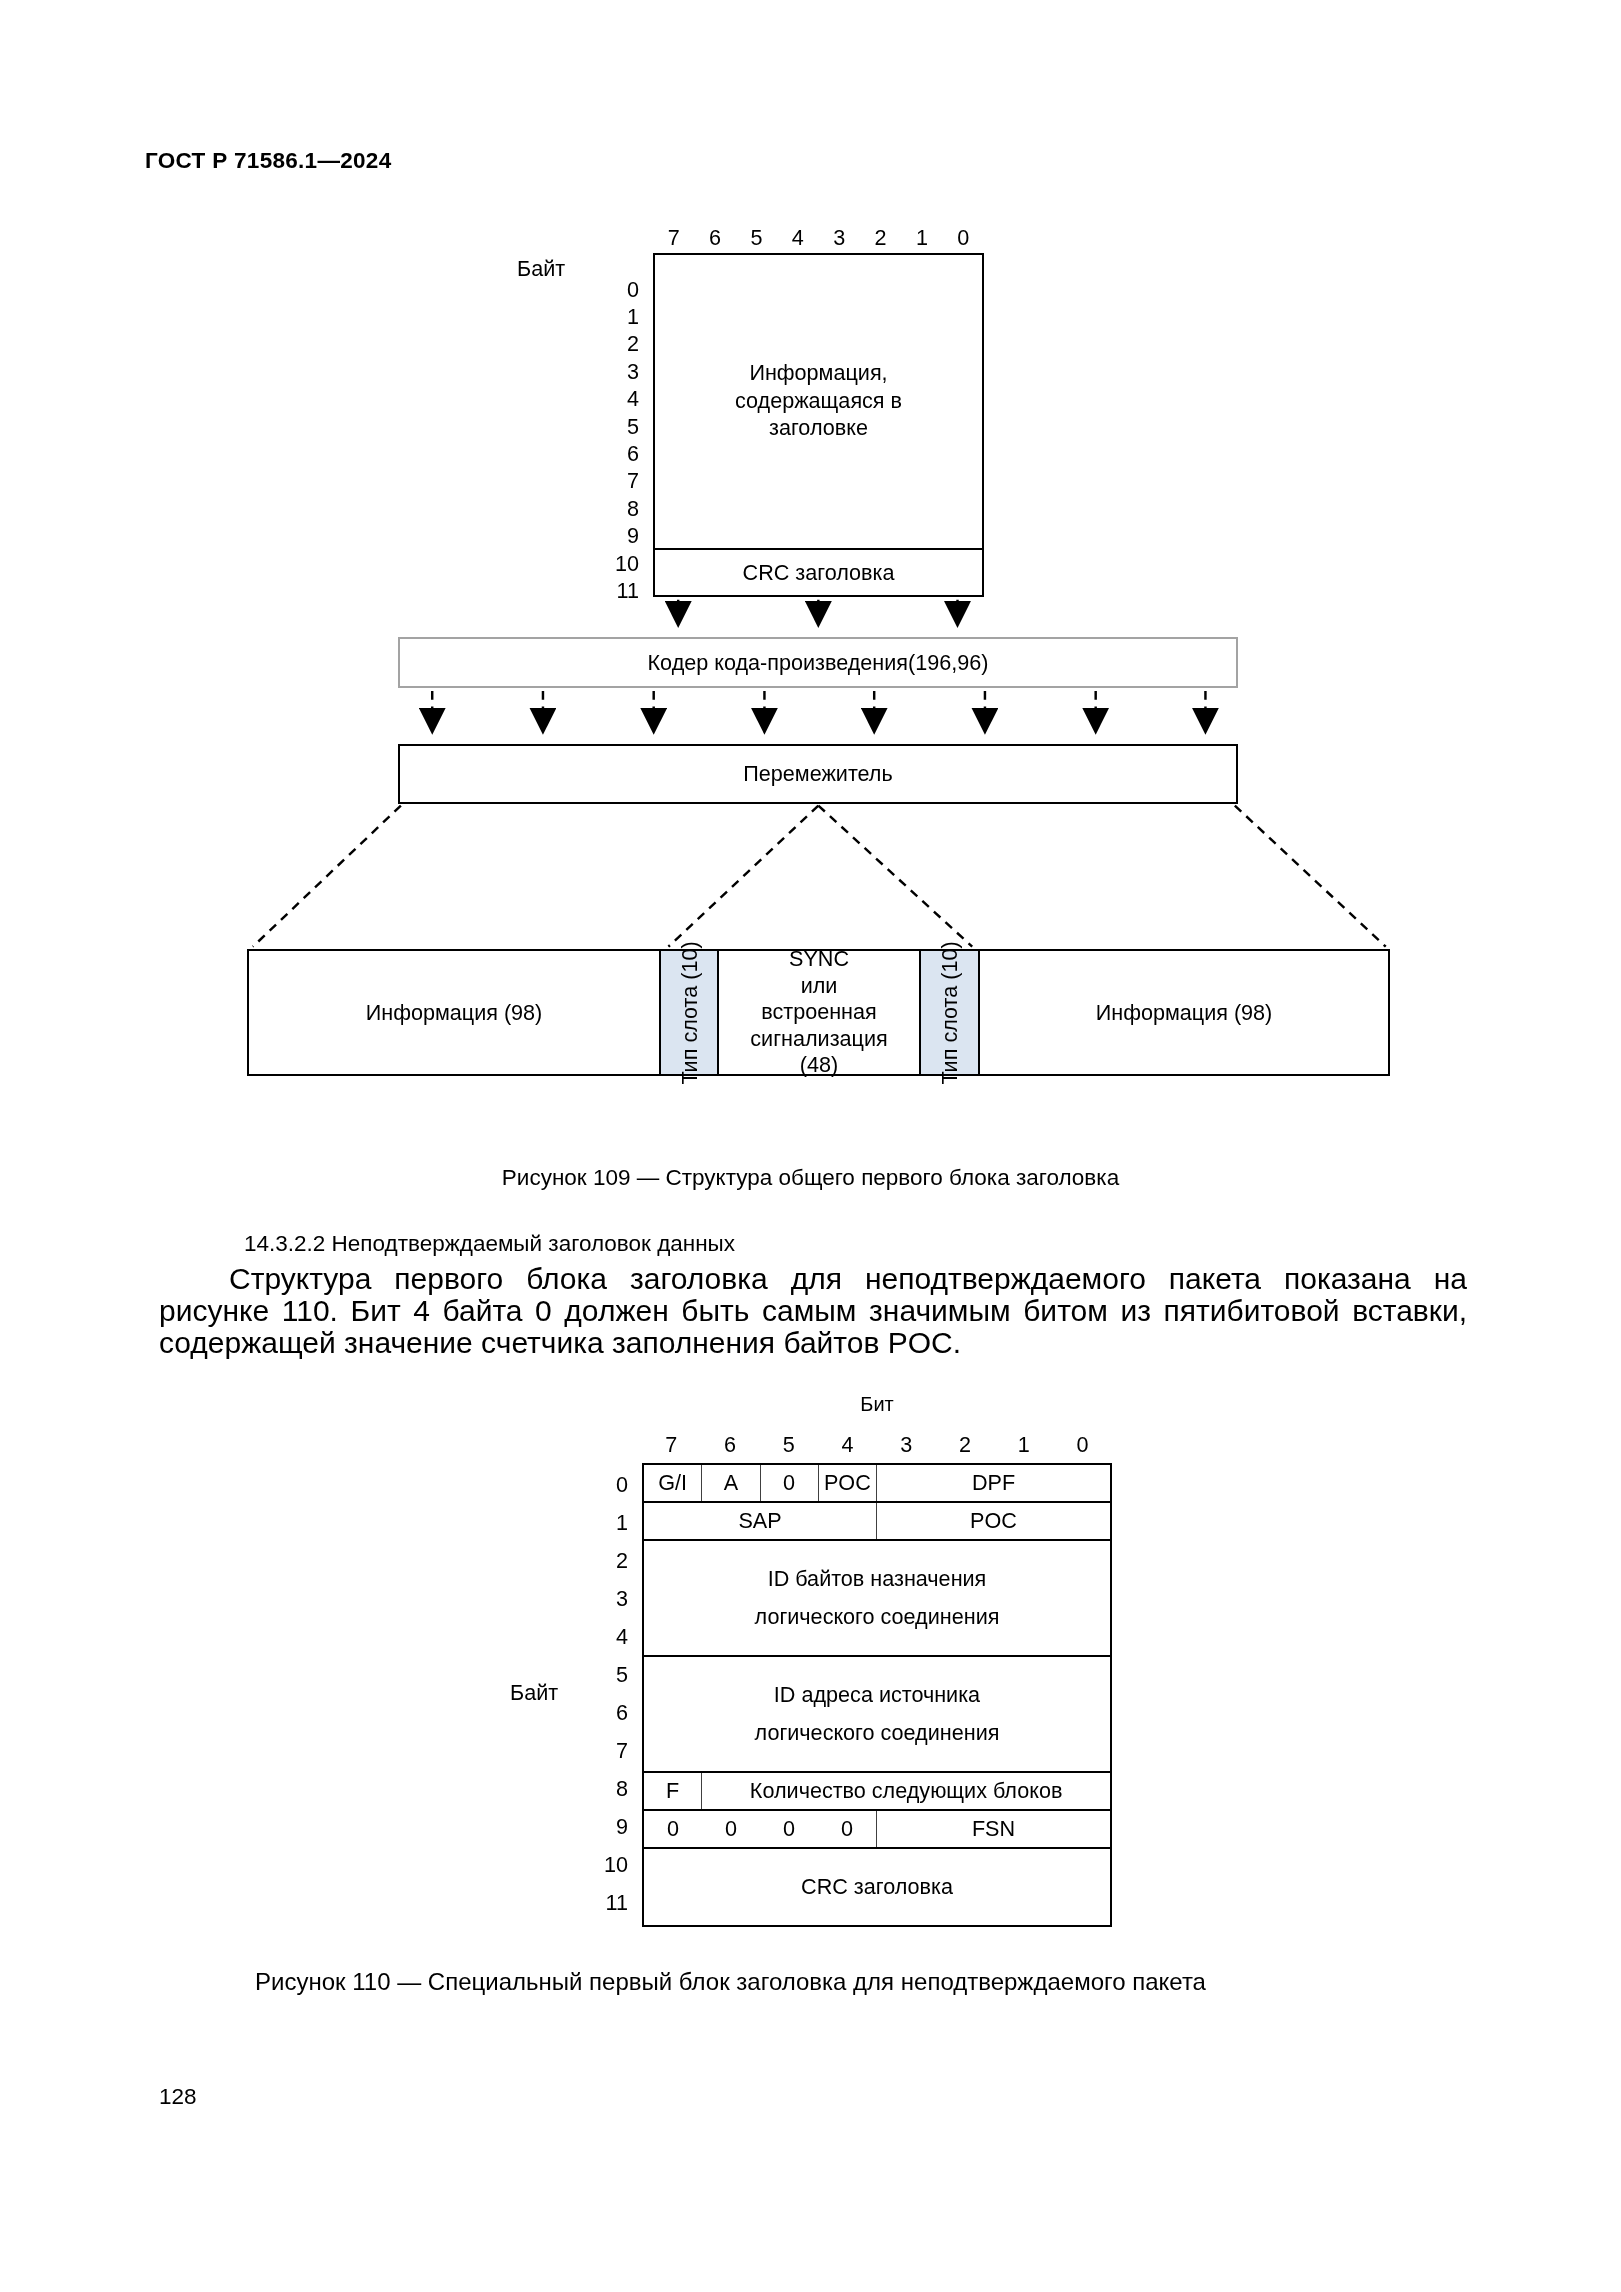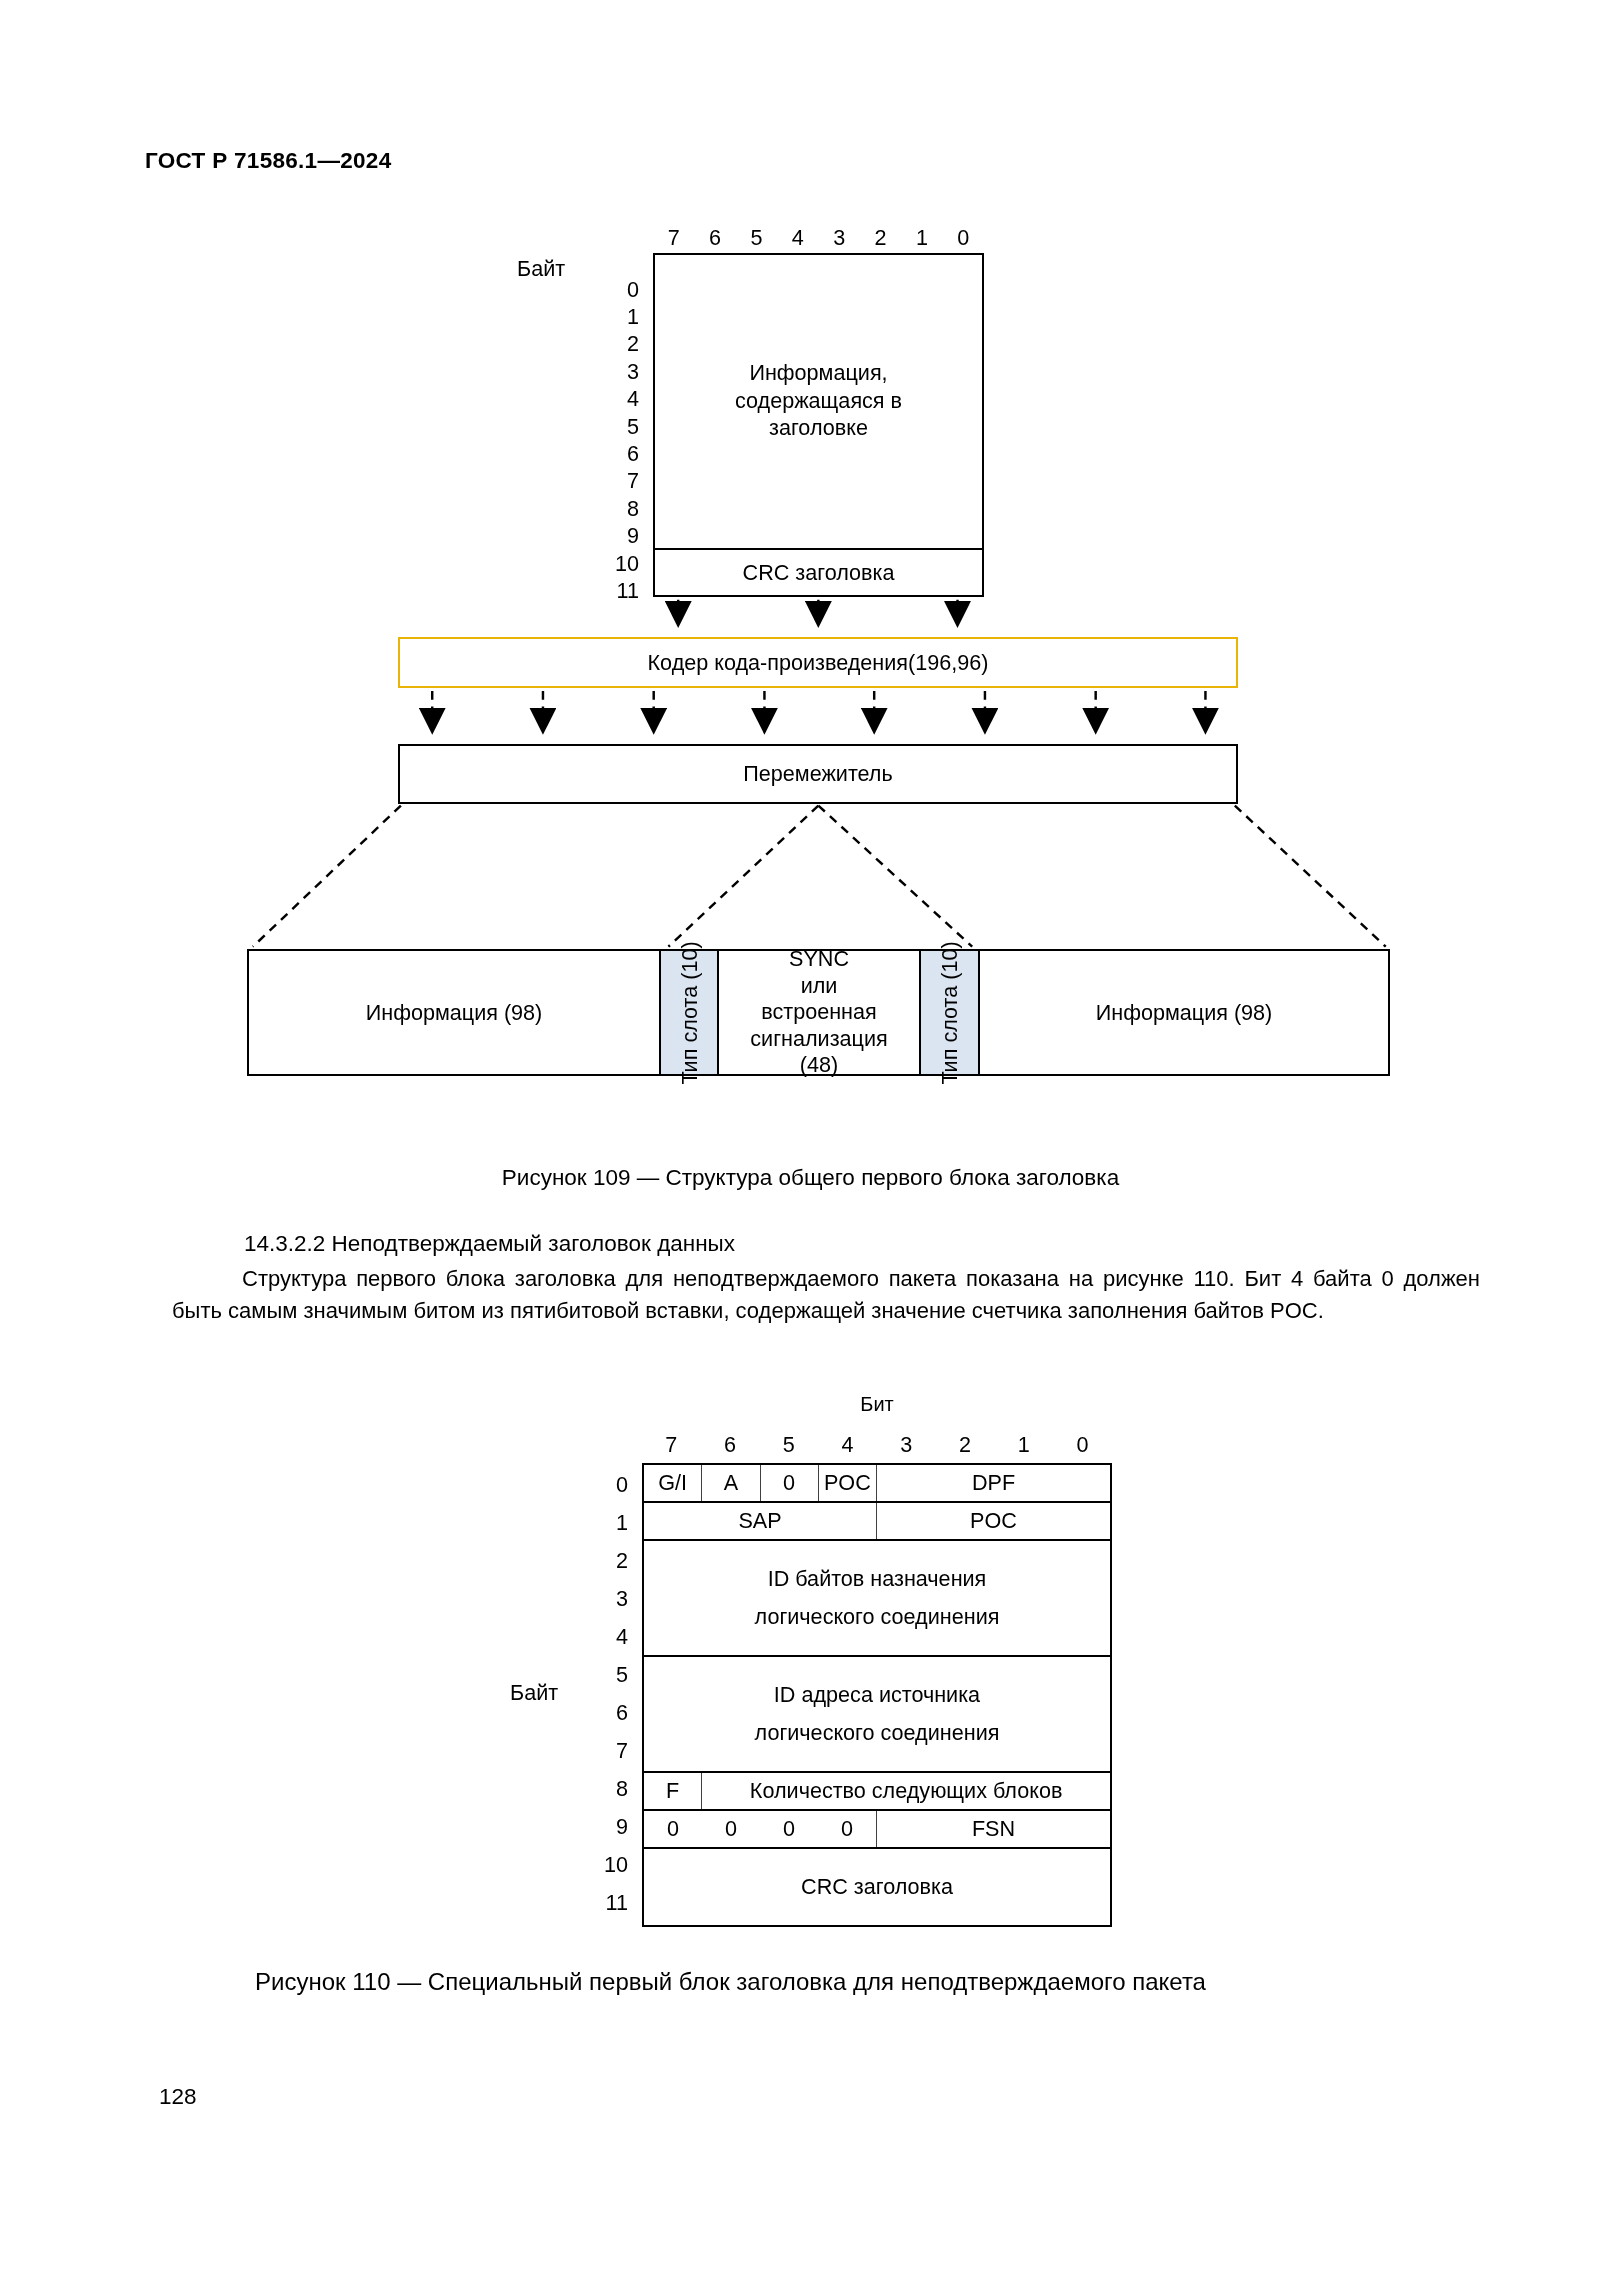--- a/index.html
+++ b/index.html
@@ -17,35 +17,35 @@
   
   #f109-bitnums { left:653px; top:225px; width:331px; height:25.5px; display:flex; font-size:21.6px; }
   #f109-bitnums span { flex:1; text-align:center; }
   #f109-bayt { left:517px; top:256px; font-size:21.6px; }
   #f109-bytecol { left:561px; top:276px; width:78px; font-size:21.6px; }
   #f109-bytecol div { height:27.4px; display:flex; align-items:center; justify-content:flex-end; }
   #f109-mainbox { left:653px; top:253px; width:331px; height:344px; border:2px solid #000; }
   #f109-hdivider { left:653px; top:548px; width:331px; height:2px; background:#000; }
   #f109-infotext { left:657px; top:257px; width:323px; height:287px; font-size:21.6px; line-height:27.4px; }
   #f109-crctext { left:657px; top:552px; width:323px; height:41px; font-size:21.6px; }
-  #f109-coder { left:398px; top:637px; width:840px; height:51px; border:2px solid #eab308; font-size:21.6px; }
+  #f109-coder { left:398px; top:637px; width:840px; height:51px; border:2px solid #a3a3a3; font-size:21.6px; }
   #f109-inter { left:398px; top:744px; width:840px; height:60px; border:2px solid #000; font-size:21.6px; }
   #f109-svg { left:0; top:0; }
   .brow { top:949px; height:127px; border:2px solid #000; font-size:21.6px; background:#fff; }
   #f109-b1 { left:247px; width:414px; }
   #f109-b2 { left:659px; width:61px; }
   #f109-b3 { left:717px; width:204px; line-height:26.5px; }
   #f109-b4 { left:919px; width:61px; }
   #f109-b5 { left:978px; width:412px; }
   .slot span { transform:rotate(-90deg); white-space:nowrap; }
   #cap109 { left:0; top:1165px; width:1621px; text-align:center; font-size:22.5px; }
 
   
   #sec-h { left:228px; top:1231px; font-size:22.5px;margin-left:16px; }
-  #sec-p { left:159px; top:1263px; width:1308px; font-size:22px; line-height:32px; text-align:justify; text-indent:70px;margin-left:13px; }
+  #sec-p { left:159px; top:1263px; width:1308px; font-size:30px; line-height:32px; text-align:justify; text-indent:70px; }
 
   
   #f110-bitlbl { left:642px; top:1393px; width:470px; text-align:center; font-size:20px; }
   #f110-bitnums { left:642px; top:1432px; width:470px; display:flex; font-size:21.6px; }
   #f110-bitnums span { flex:1; text-align:center; }
   #f110-bayt { left:510px; top:1680px; font-size:21.6px; }
   #f110-bytecol { left:544px; top:1466px; width:84px; font-size:21.6px; }
   #f110-bytecol div { height:38px; display:flex; align-items:center; justify-content:flex-end; }
   #f110-table { left:642px; top:1463px; width:470px; border:2.9px solid #000; background:#fff; }
   .f110-row { display:flex; border-bottom:2px solid #000; }

